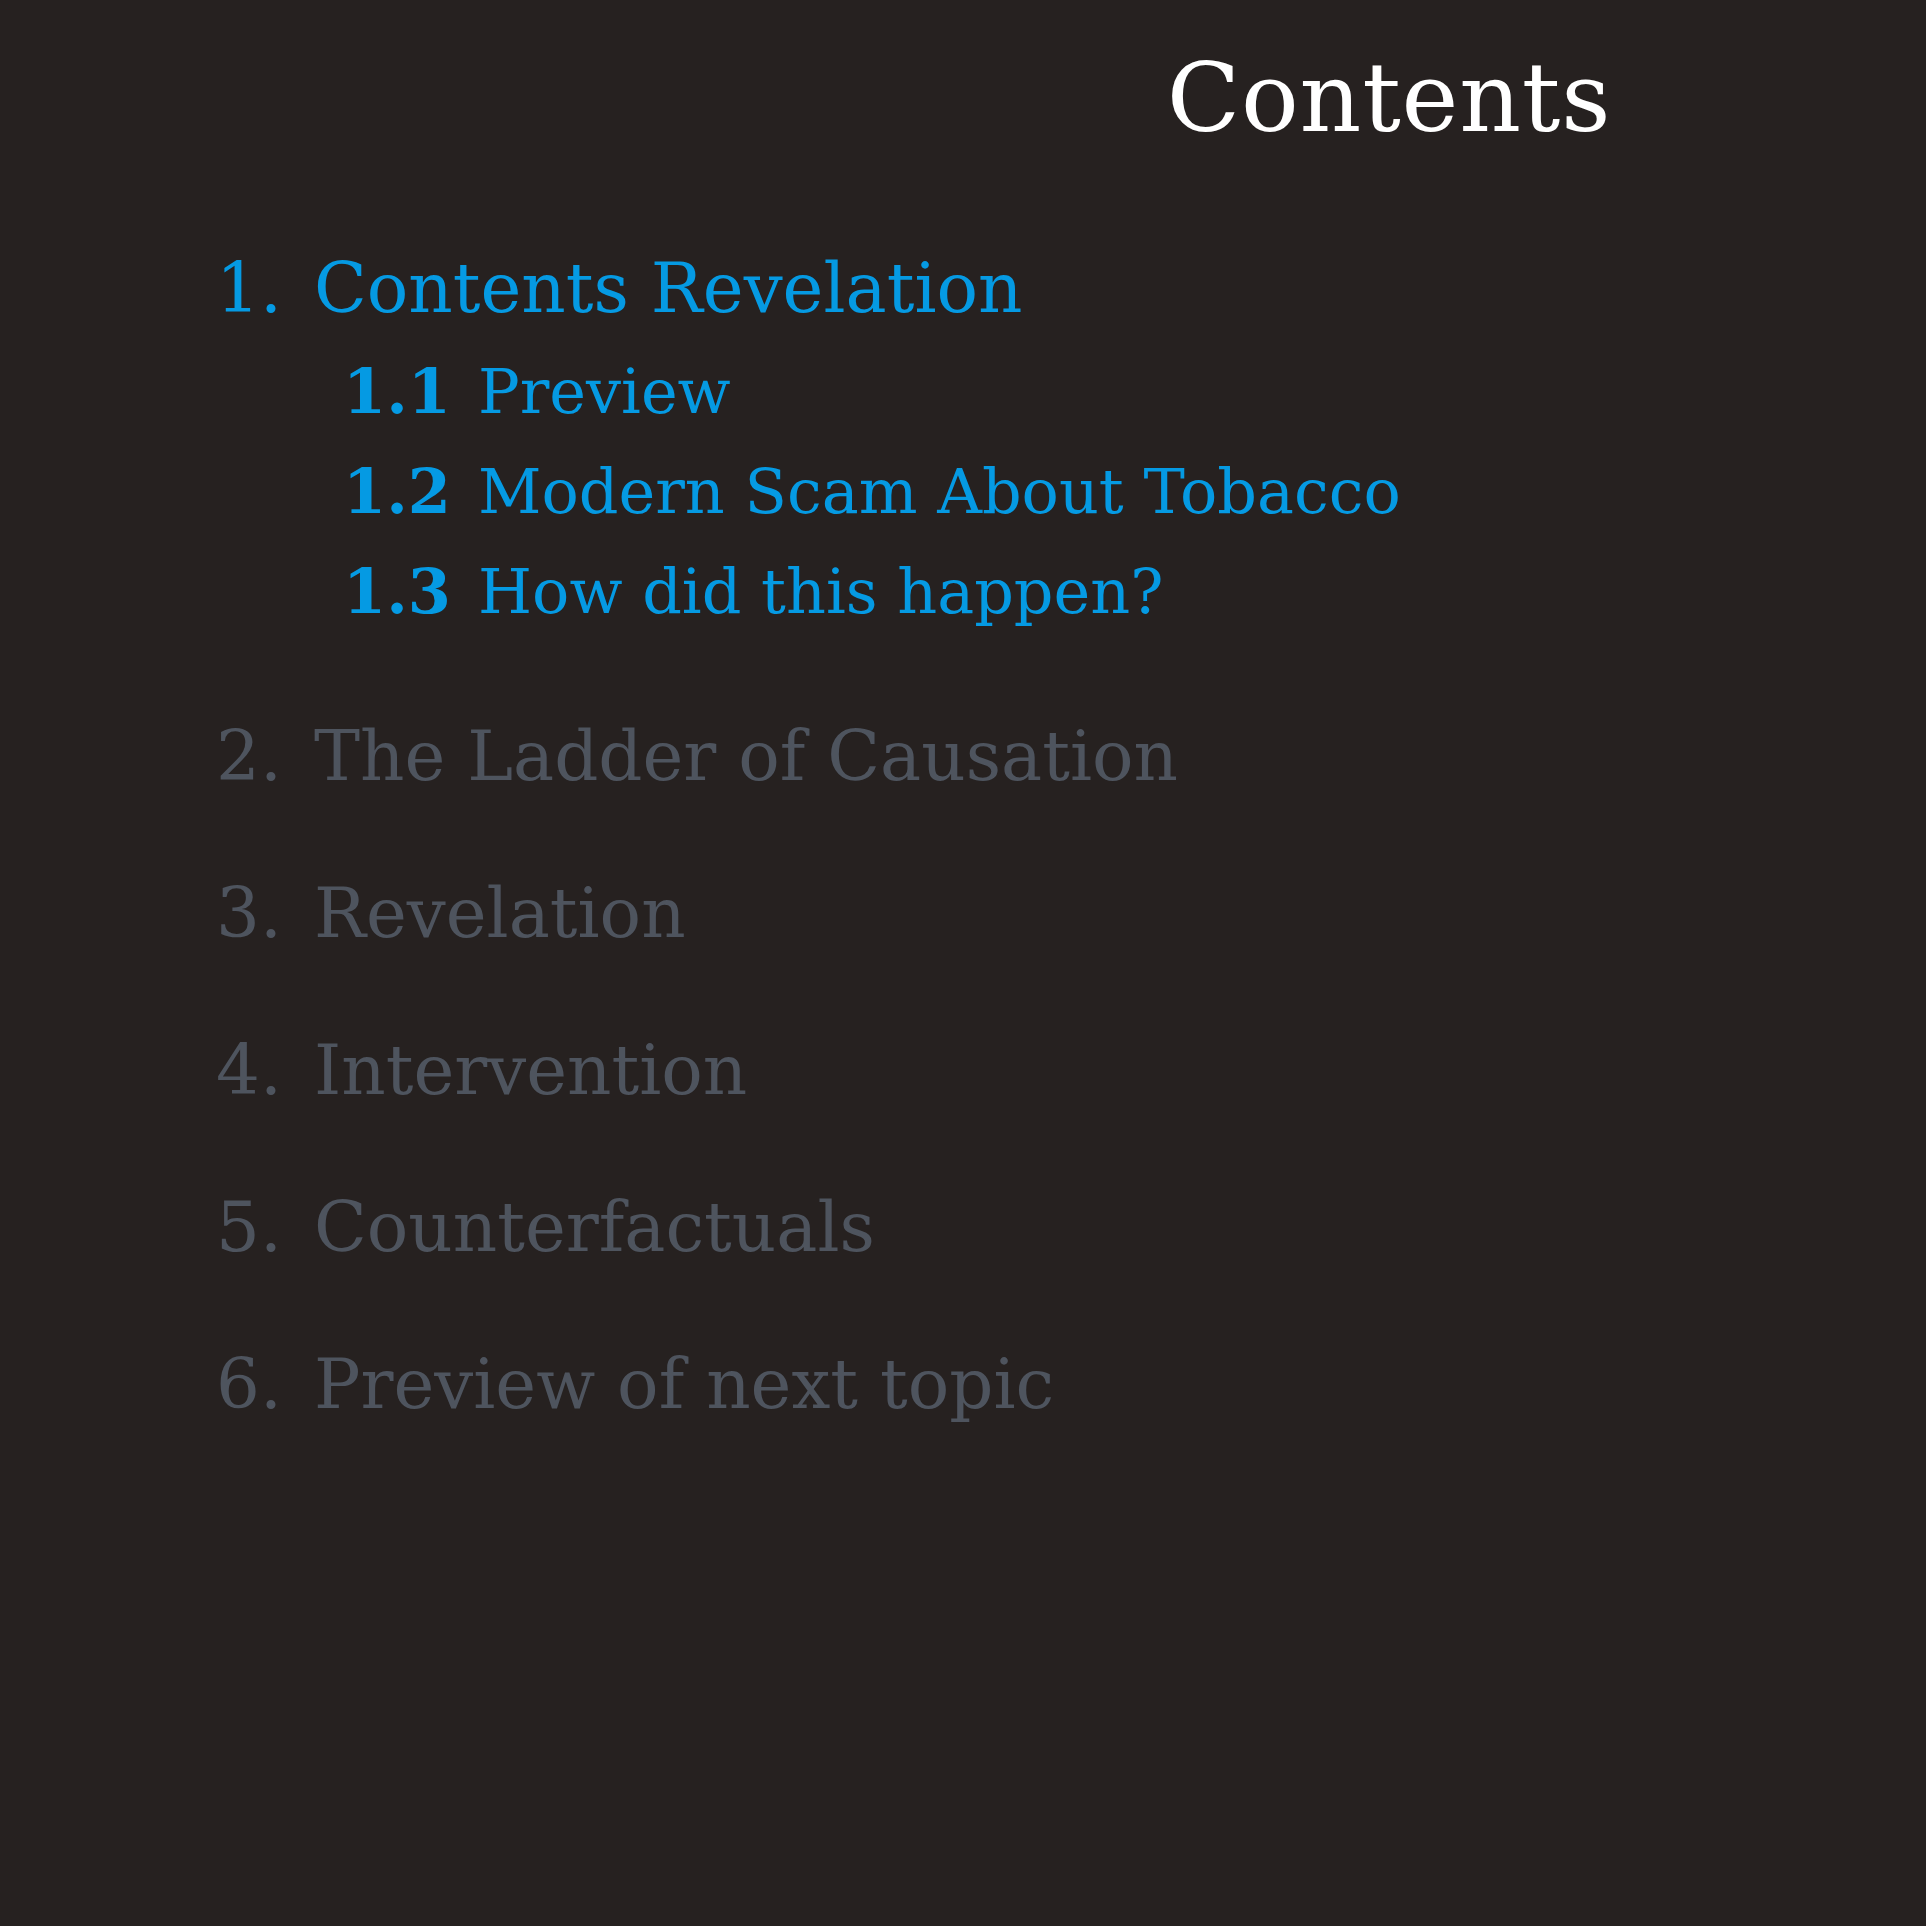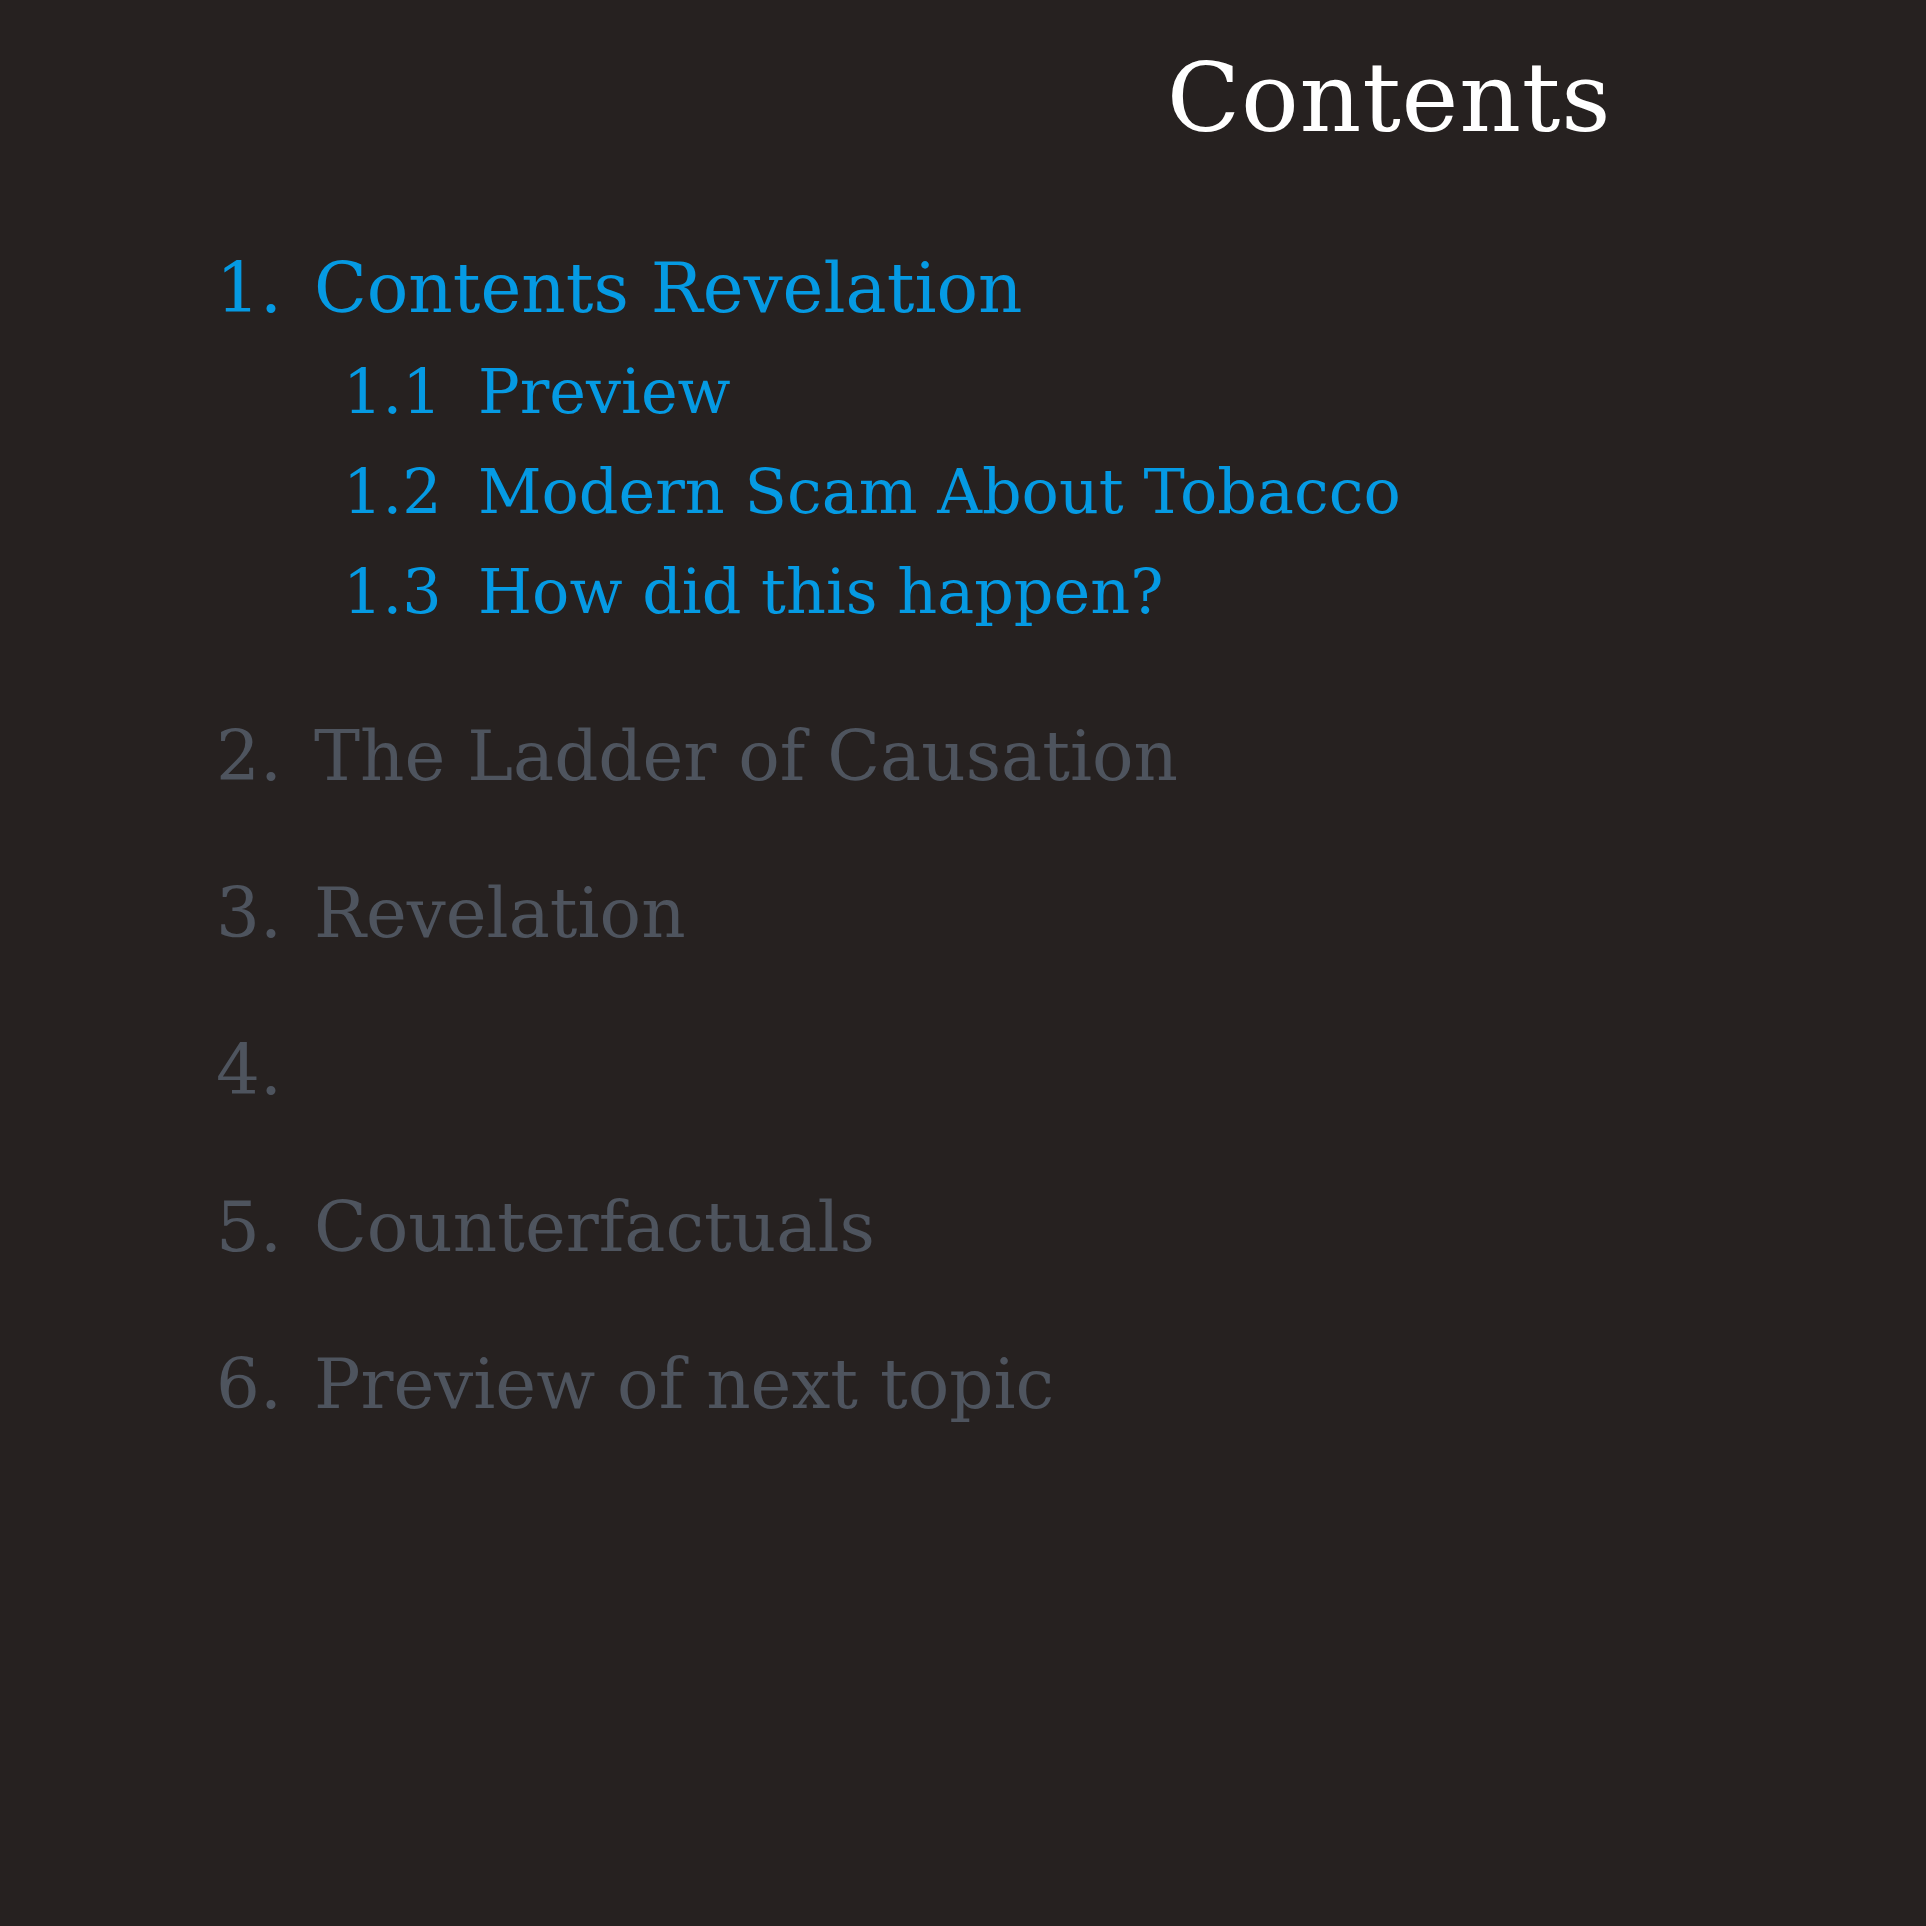--- a/index.html
+++ b/index.html
@@ -75,20 +75,21 @@
   
   .lvl-sub {
     font-size: 62px;
     line-height: 1.0;
     padding-left: 127px;
   }
   .lvl-sub .num {
     width: 135px;
     flex: 0 0 135px;
     text-align: left;
+    font-weight: bold;
   }
 
   .active   { color: #059ae3; }
   .inactive { color: #4e545e; }
 
   .gap-after-section  { height: 38px; }
   .gap-after-sub      { height: 38px; }
   .gap-between-groups { height: 99px; }
   .gap-plain-section  { height: 88px; }
 </style>
@@ -140,20 +141,21 @@
       <div class="toc-line lvl-section inactive">
         <span class="num">3.</span>
         <span class="lbl">Revelation</span>
       </div>
     </div>
     <div class="gap-plain-section"></div>
 
     <div class="toc-section">
       <div class="toc-line lvl-section inactive">
         <span class="num">4.</span>
+        <span class="lbl">Intervention</span>
       </div>
     </div>
     <div class="gap-plain-section"></div>
 
     <div class="toc-section">
       <div class="toc-line lvl-section inactive">
         <span class="num">5.</span>
         <span class="lbl">Counterfactuals</span>
       </div>
     </div>

